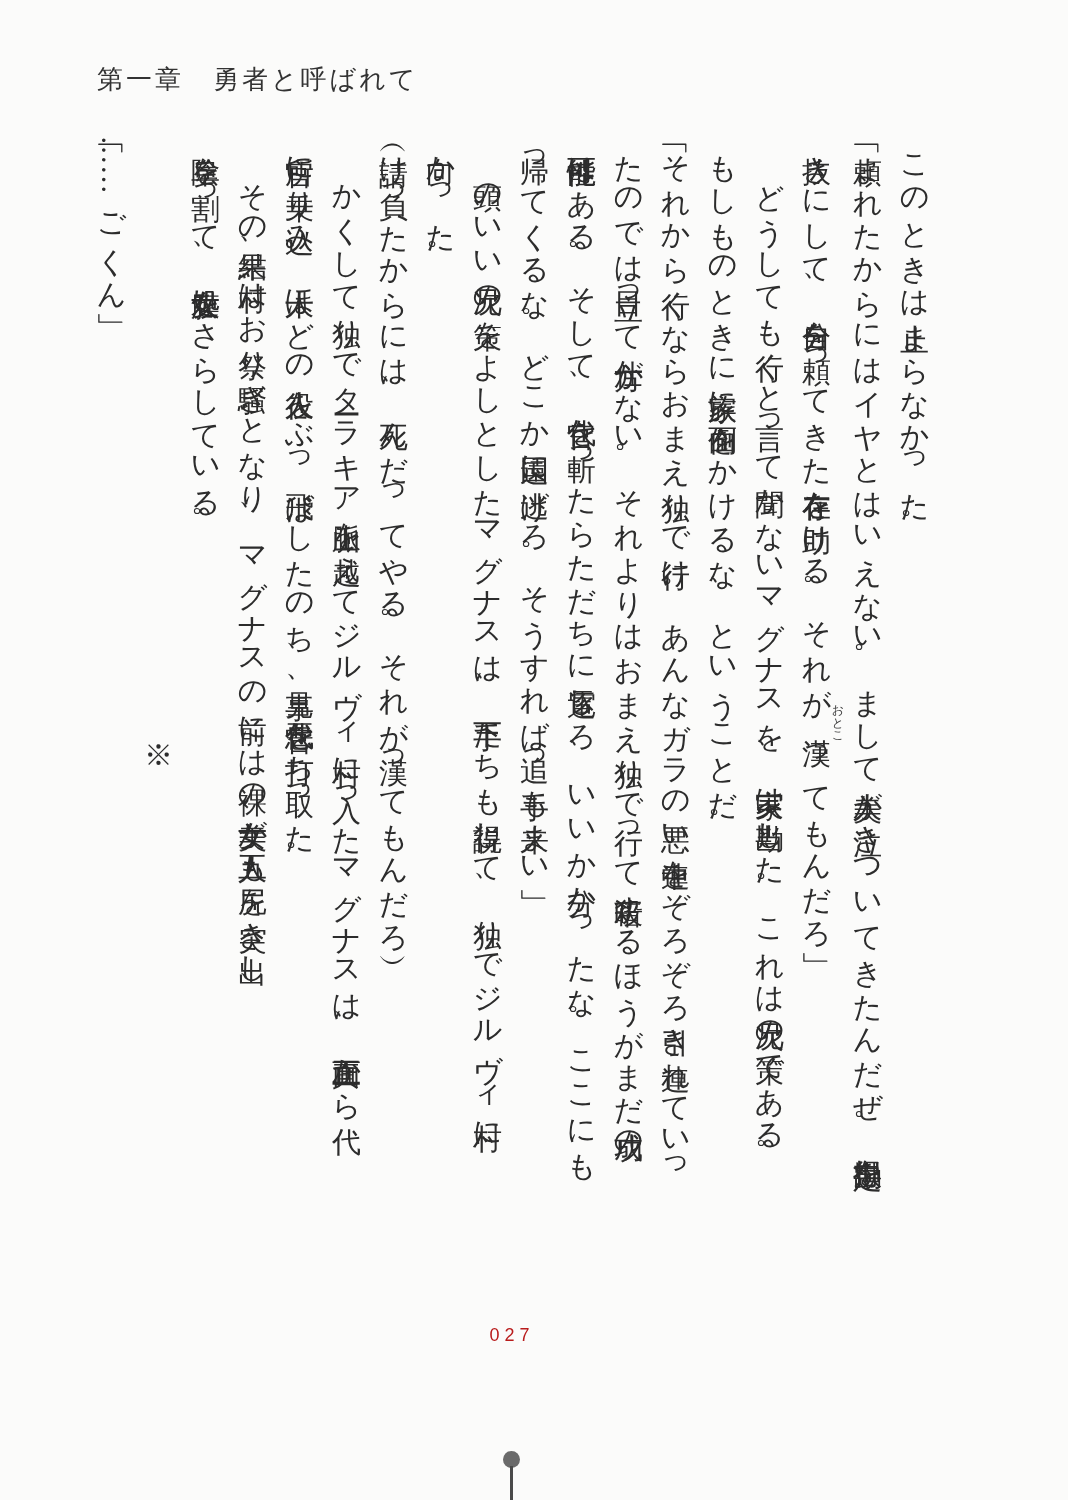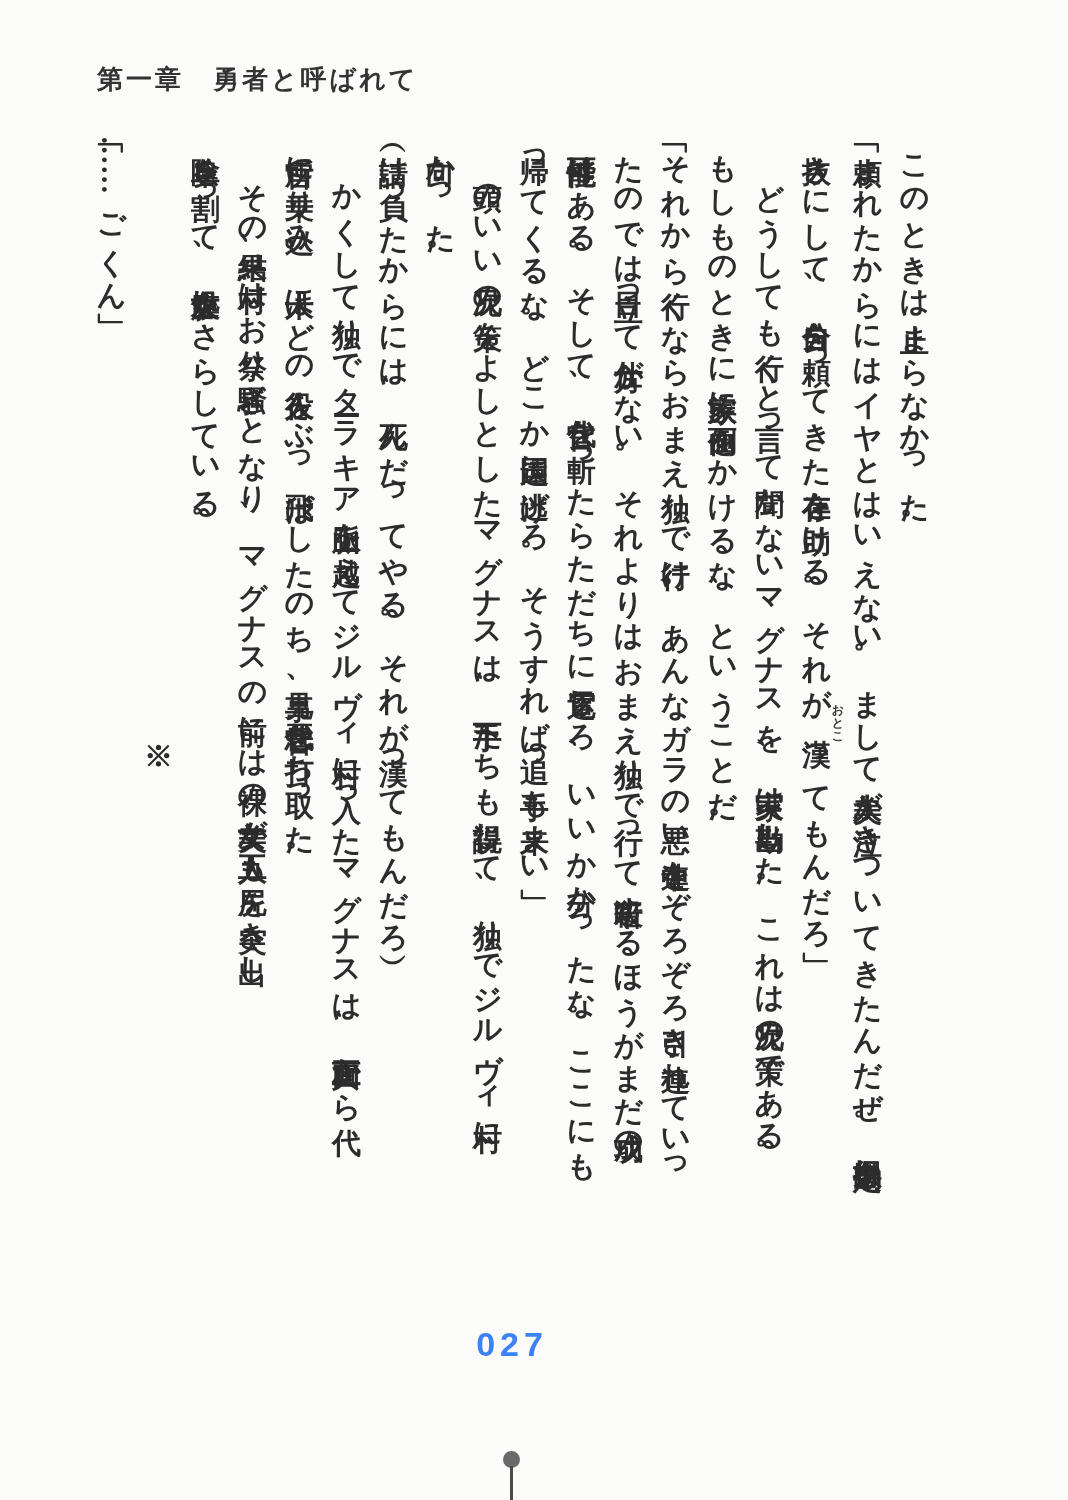--- a/index.html
+++ b/index.html
@@ -5,21 +5,20 @@
   html, body { margin: 0; padding: 0; background: #e8e8e8; }
   .page {
     position: relative;
     width: 1068px;
     height: 1500px;
     margin: 0 auto;
     background: #fbfbfa;
     color: #2c2c2c;
     font-family: "Liberation Serif", "DejaVu Serif", serif;
     overflow: hidden;
-    font-weight: bold;
   }
   .chapter-header {
     position: absolute;
     left: 97px;
     top: 62px;
     font-size: 26px;
     letter-spacing: 3px;
     color: #333;
     white-space: pre;
   }
@@ -44,23 +43,23 @@
     letter-spacing: 0;
     color: #3a3a3a;
   }
   .page-num {
     position: absolute;
     left: 462px;
     top: 1325px;
     width: 100px;
     text-align: center;
     font-family: "Liberation Sans", "DejaVu Sans", sans-serif;
-    font-size: 34px;
+    font-size: 18px;
     letter-spacing: 5px;
-    color: #3b82f6;
+    color: #b91c1c;
   }
   .footer-dot {
     position: absolute;
     left: 503px;
     top: 1451px;
     width: 17px;
     height: 17px;
     border-radius: 50%;
     background: #6a6a6a;
   }

